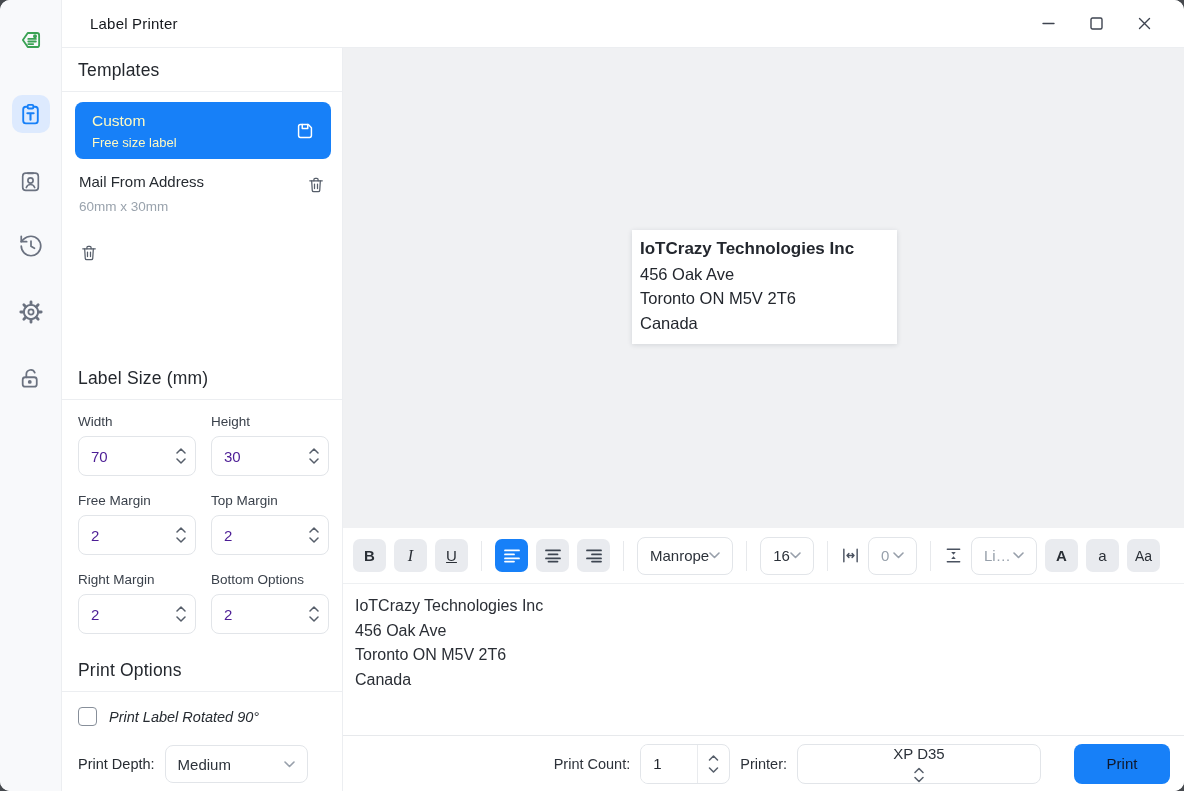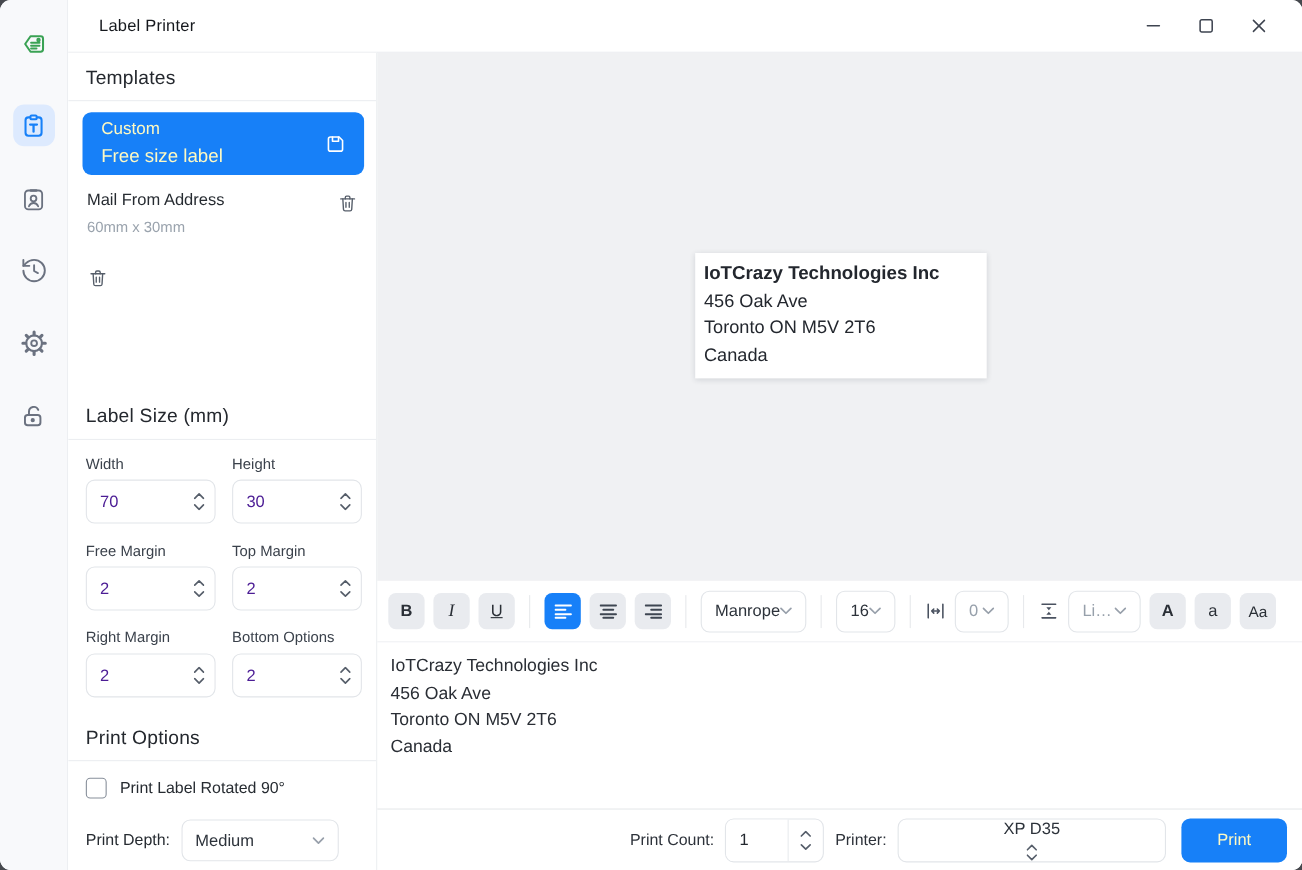--- a/index.html
+++ b/index.html
@@ -42,21 +42,21 @@
   .panel-heading {
     padding:12px 16px 10px; font-size:17.5px; color:#24282e;
     border-bottom:1px solid #eceef1; letter-spacing:.2px;
   }
   .tpl-selected {
     margin:10px 11px 0 13px; height:57px; background:#1780f8; border-radius:8px;
     display:flex; align-items:center; justify-content:space-between;
     padding:0 15px 0 17px; color:#fef9c3; cursor:pointer;
   }
   .tpl-selected .tpl-name { font-size:15.5px; font-weight:500; }
-  .tpl-selected .tpl-sub { font-size:17px; margin-top:5px; font-weight:400;text-align:right; }
+  .tpl-selected .tpl-sub { font-size:13px; margin-top:5px; font-weight:400;text-align:right; }
   .tpl-row {
     padding:14px 16px 13px 17px; display:flex; justify-content:space-between;
     align-items:flex-start; cursor:pointer;
   }
   .tpl-row .tpl-name { font-size:15px; color:#262b31; }
   .tpl-row .tpl-sub { font-size:13.5px; color:#9aa3ad; margin-top:9px; }
   .icon-btn { background:none; border:none; cursor:pointer; padding:0; display:flex; align-items:center; justify-content:center; }
   .tpl-row .icon-btn { margin-top:2px; }
 
   .heading-size { margin-top:80px; }
@@ -76,21 +76,21 @@
     padding-left:12px; font-size:15px; color:#4c1d95; font-family:inherit; background:transparent;
   }
   .spinners {
     position:absolute; right:9px; top:0; height:100%;
     display:flex; flex-direction:column; justify-content:center; gap:4px;
   }
   .spin-btn { background:none; border:none; padding:0; cursor:pointer; line-height:0; }
 
   .checkbox-row { padding:15px 16px 0; display:flex; align-items:center; gap:12px; cursor:pointer; }
   .checkbox { width:19px; height:19px; border:1.6px solid #878f9a; border-radius:4px; background:#fff; flex:0 0 19px; }
-  .checkbox-label { font-size:14.5px; color:#262b31; }
+  .checkbox-label { font-size:14.5px; color:#262b31;font-style:italic; }
   .depth-row { margin-top:19px; padding:0 16px; display:flex; align-items:center; gap:10px; }
   .depth-label { font-size:14.5px; color:#262b31; }
   .select-box {
     height:38px; border:1px solid #e2e5e9; border-radius:8px; background:#fff;
     display:flex; align-items:center; justify-content:space-between;
     padding:0 12px; cursor:pointer;
   }
   .depth-select { width:143px; }
   .select-value { font-size:15px; color:#2c323a; }
 
@@ -144,21 +144,21 @@
     border:none; outline:none; width:56px; padding-left:12px; font-size:15px;
     color:#23282f; font-family:inherit;
   }
   .count-spin {
     width:33px; border-left:1px solid #e9ebee; display:flex; flex-direction:column;
     align-items:center; justify-content:center; gap:6px;
   }
   .printer-select { width:244px; height:40px; margin-right:4px;flex-direction:column; }
   .print-btn {
     width:96px; height:40px; background:#1780f8; border:none; border-radius:8px;
-    color:#fef9c3; font-size:15px; cursor:pointer; font-family:inherit;
+    color:#0f172a; font-size:15px; cursor:pointer; font-family:inherit;margin-left:19px;
   }
   svg { display:block; }
 </style>
 </head>
 <body>
 
 <div class="window">
 
   <div class="iconbar">
     <div class="rail-item">

